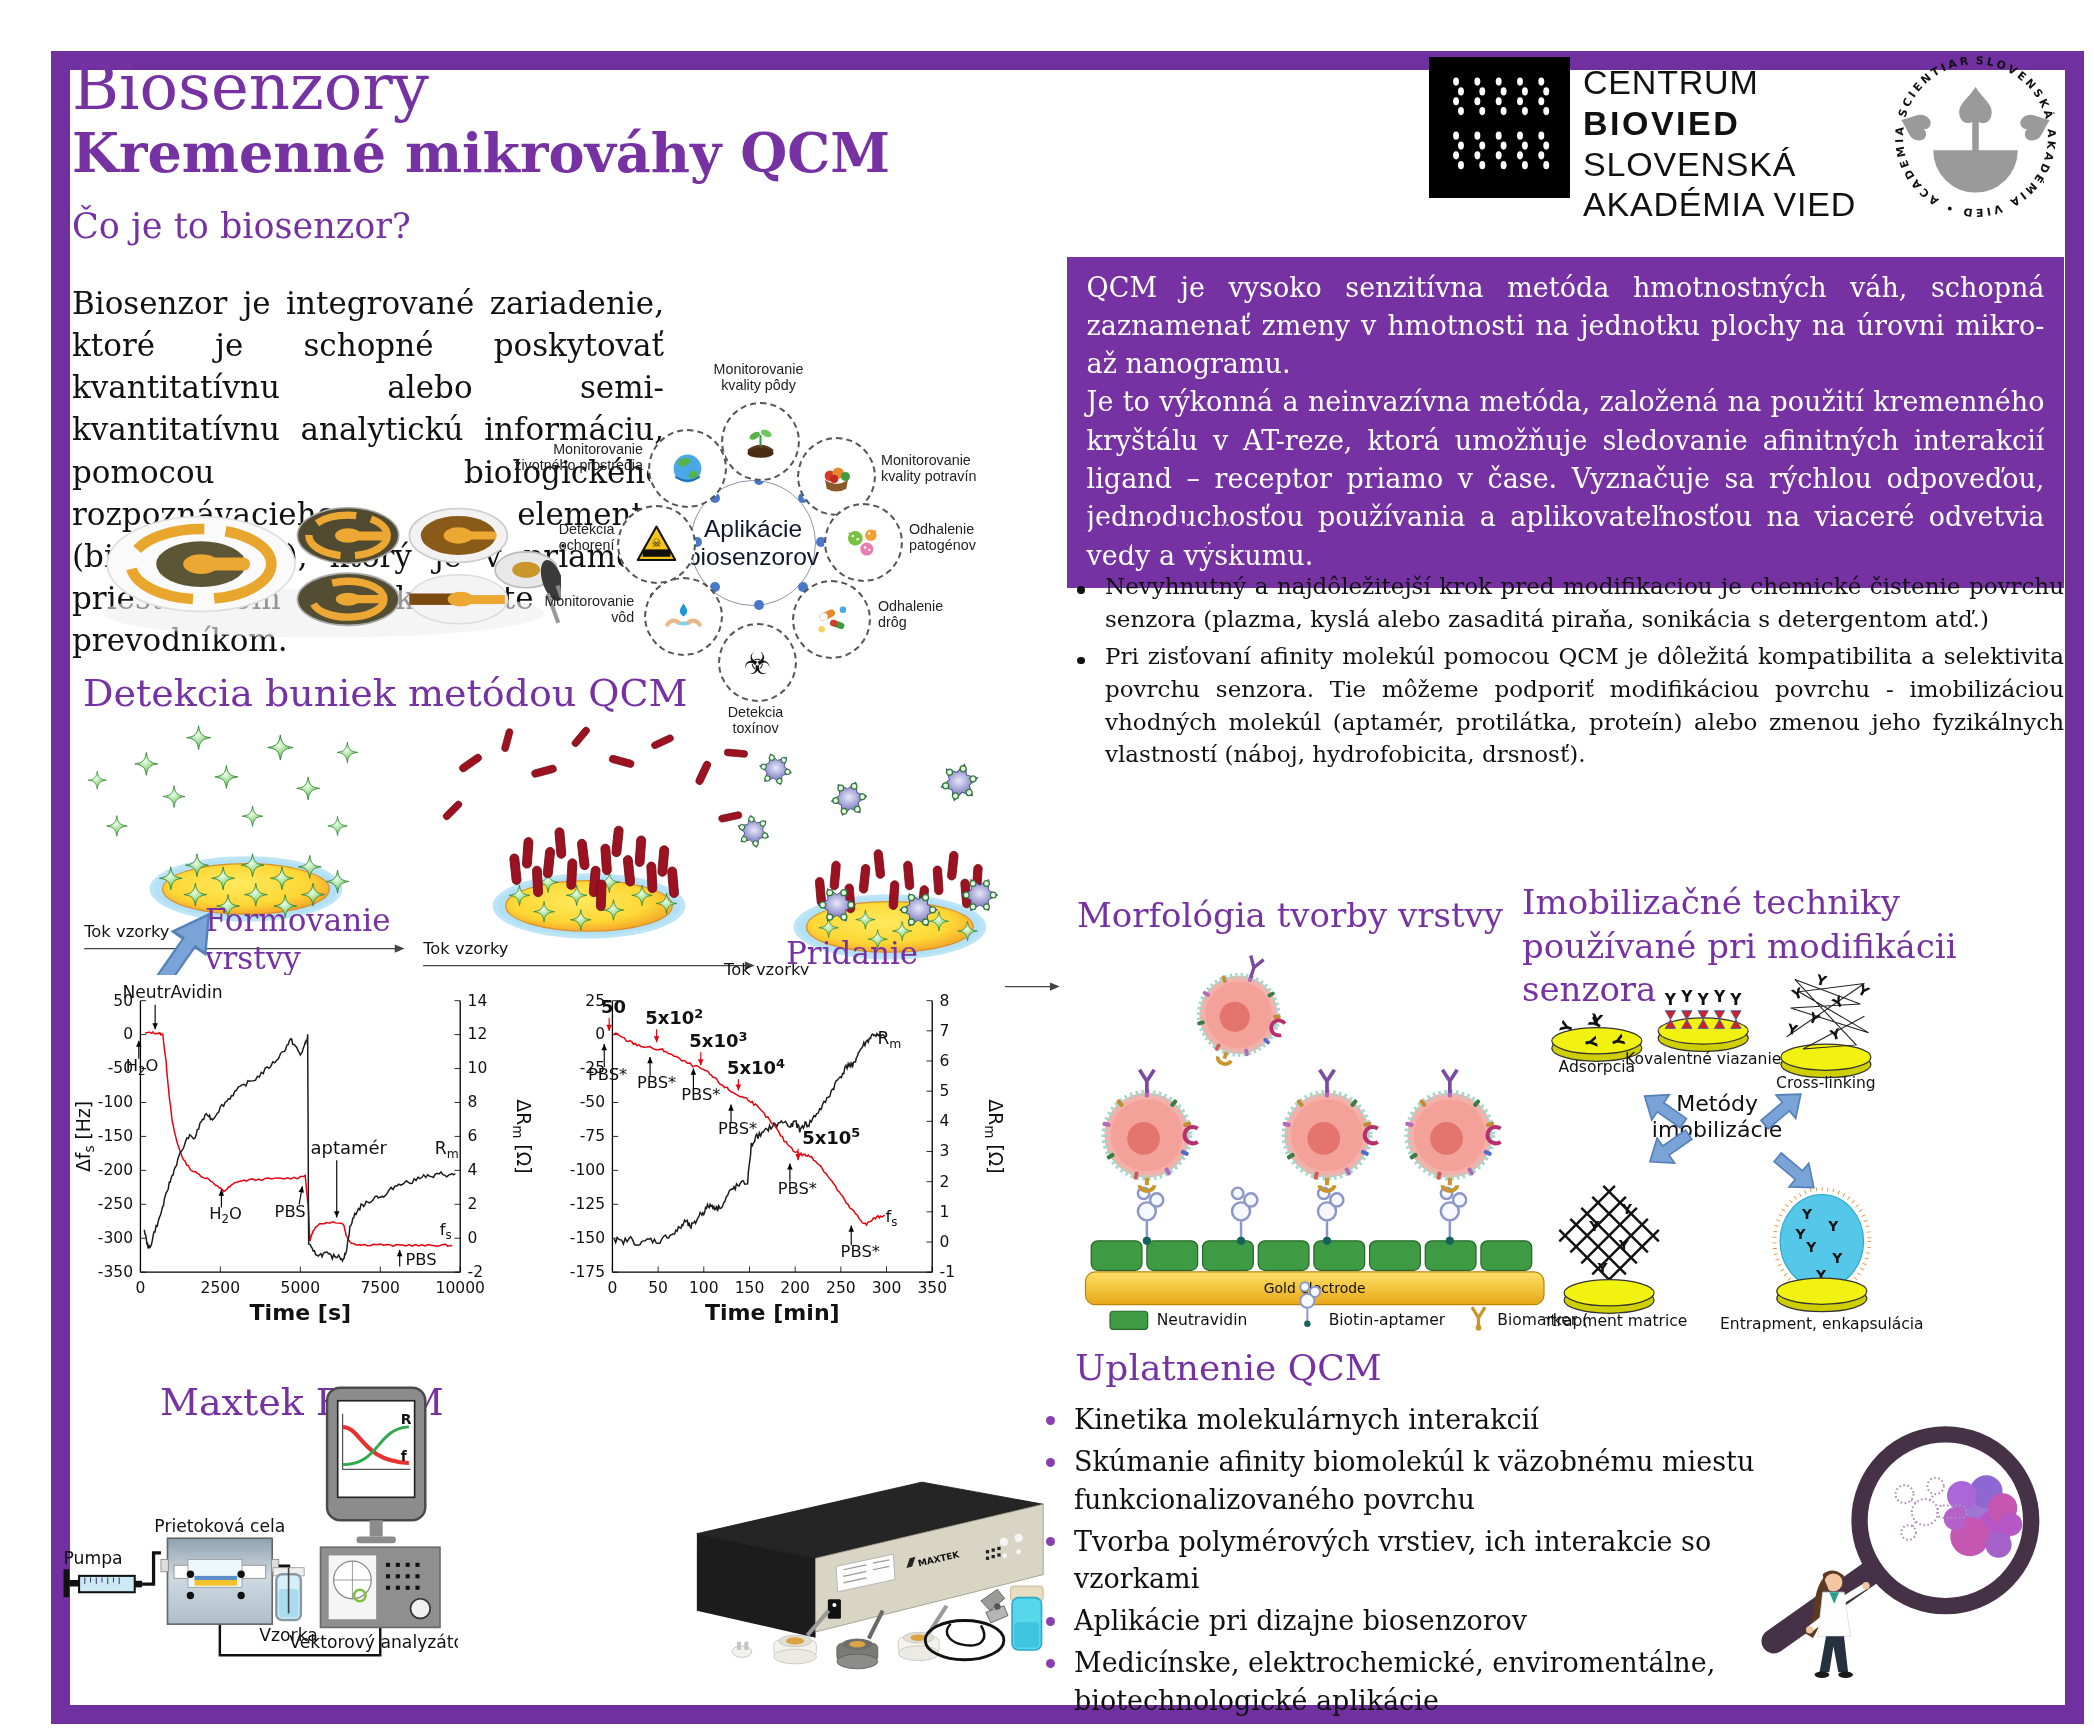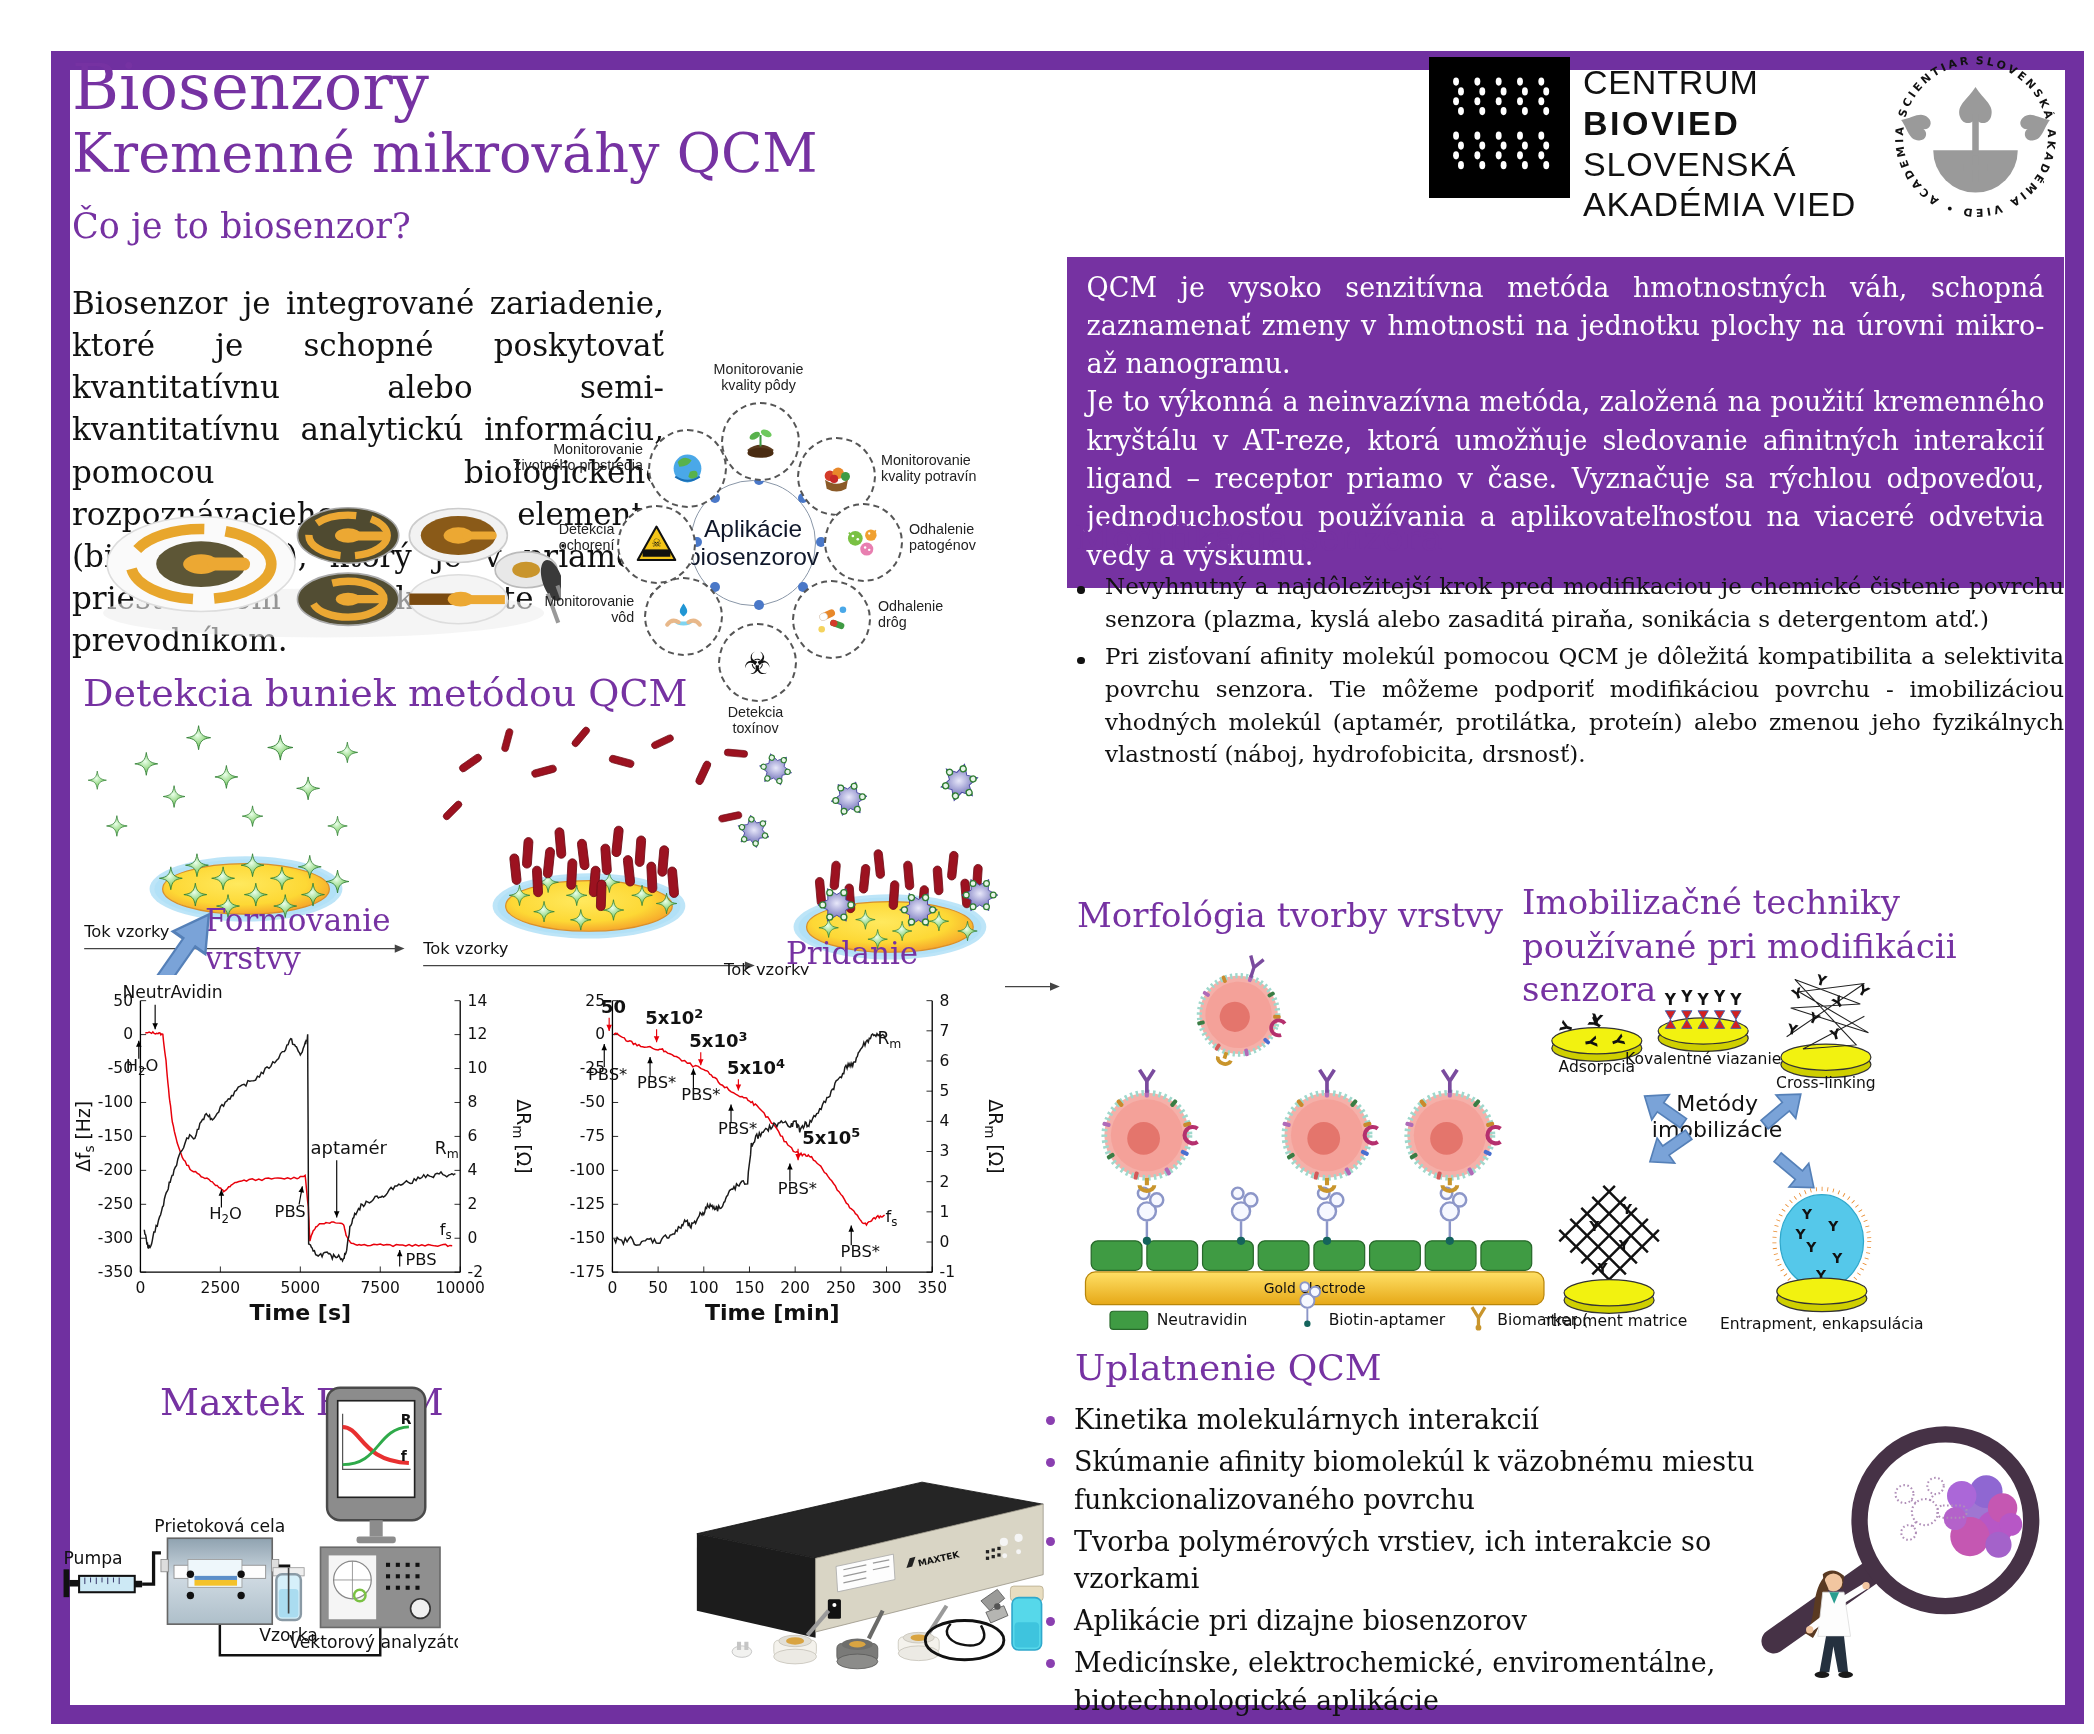--- a/index.html
+++ b/index.html
@@ -2,21 +2,21 @@
 <html style="font-size:13px"><head>
 <meta charset="utf-8">
 <style>
   html,body{margin:0;padding:0;background:#fff;}
   #poster{position:relative;width:2095px;height:1735px;background:#fff;overflow:hidden;
           font-family:"DejaVu Serif","Liberation Serif",serif;color:#111;}
   .abs{position:absolute;}
   .frame{left:51px;top:51px;width:2033px;height:1673px;border:19.6px solid #7030a0;box-sizing:border-box;}
   .title{left:72px;top:52px;}
   .title .t1{font-size:64px;line-height:1.12;color:#7632a2;}
-  .title .t2{font-size:54px;line-height:1.1;color:#7632a2;}
+  .title .t2{font-size:54px;line-height:1.1;color:#7632a2;font-weight:bold;}
   .title .t3{font-size:35px;margin-top:23px;color:#7632a2;}
   .intro{left:72px;top:282px;width:592px;font-size:31px;line-height:1.36;text-align:justify;}
   .logo-text{left:1583px;top:62px;font-family:"Liberation Sans","DejaVu Sans",sans-serif;font-size:34px;line-height:1.2;color:#111;letter-spacing:0.8px;}
   .logo-text .bold{font-weight:bold;letter-spacing:2.5px;}
   .qcmbox{left:1067px;top:257px;width:997px;box-sizing:border-box;background:#7632a2;color:#fff;
           padding:11.5px 19.6px 13px 19.6px;font-size:27px;line-height:1.42;text-align:justify;white-space:pre-line;}
   .h-right{font-size:36px;color:#7632a2;}
   .h-left{font-size:38px;color:#7632a2;}
   .preline{white-space:pre-line;}
   .modlist{left:1069px;top:570px;width:995px;margin:0;padding:0;list-style:none;}

